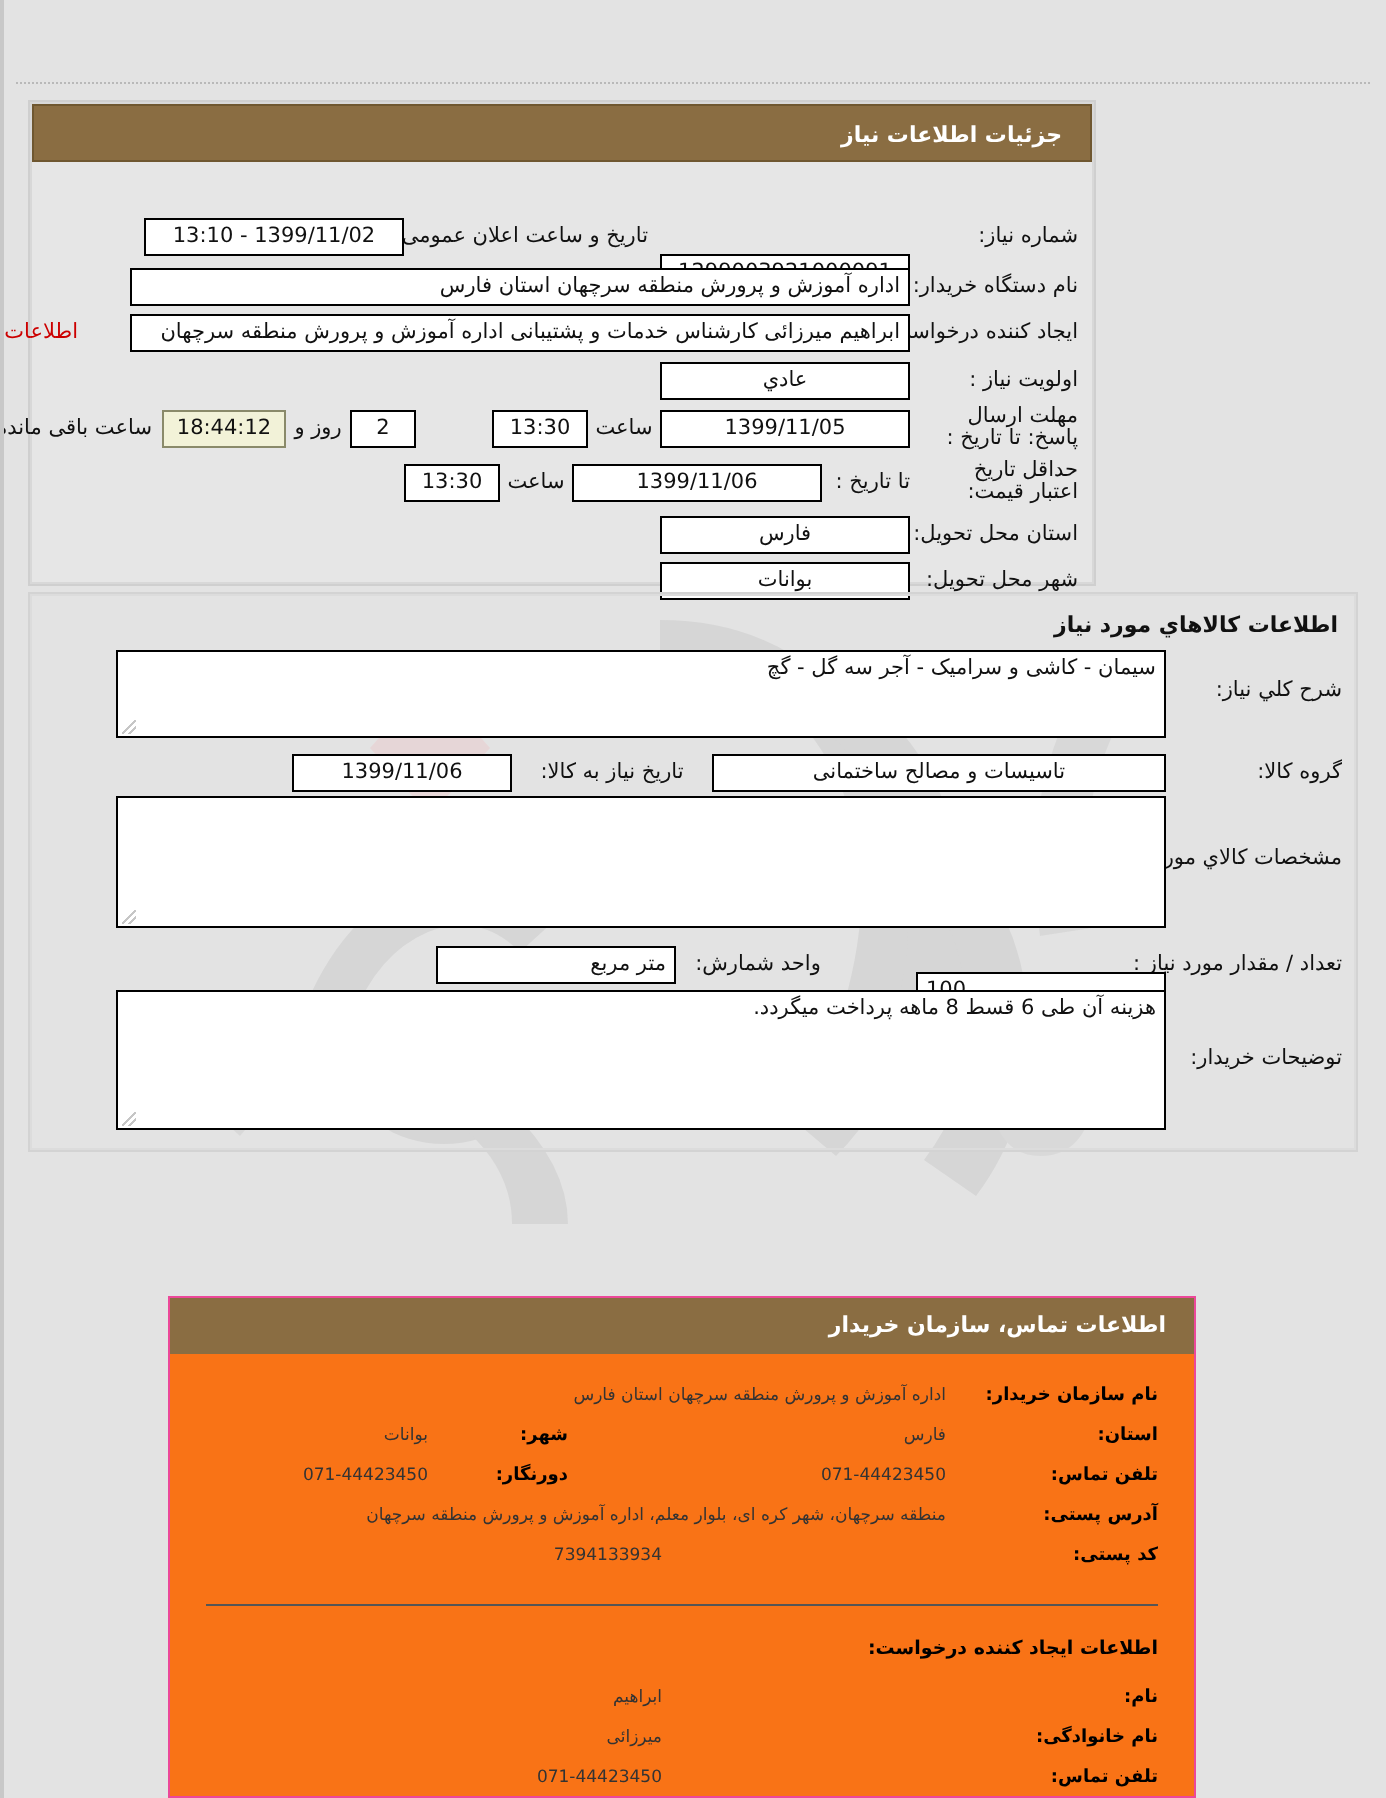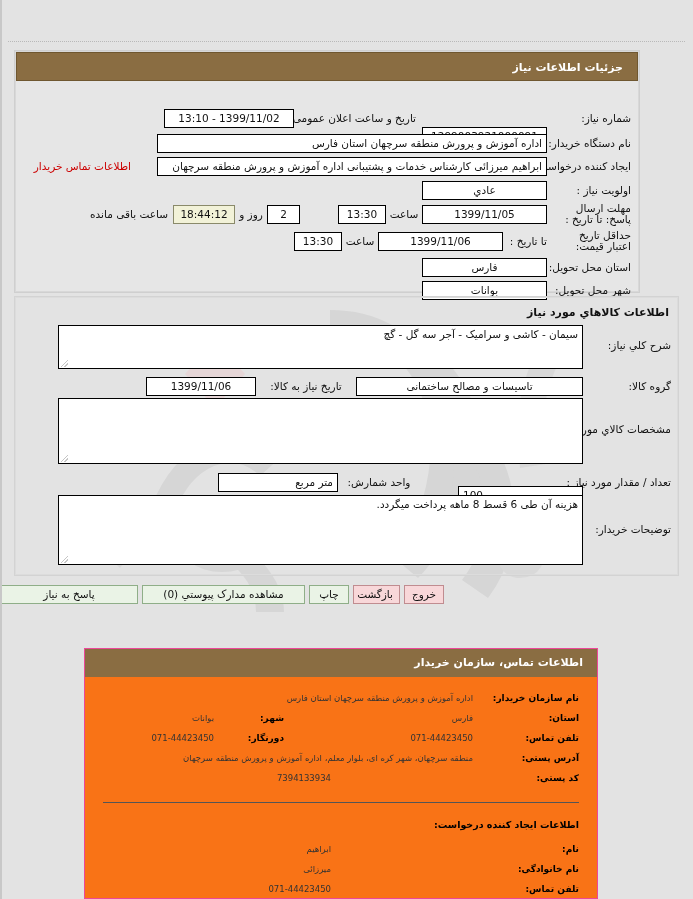--- a/index.html
+++ b/index.html
@@ -226,21 +226,21 @@
     </g>
     <g fill="#c2c2c2">
       <path d="M100 250 q34 -40 80 -30 l-6 26 q-32 -6 -54 22 z"></path>
       <path d="M560 60 q-24 46 -14 104 l-26 4 q-10 -64 16 -116 z"></path>
     </g>
   </svg>
 
   <div id="left-rule"></div>
   <div id="top-dotted"></div>
 
-  <div class="panel" style="left:14px; top:50px; width:626px; height:243px;">
+  <div class="panel" style="left:14px; top:50px; width:534px; height:243px;">
     <div class="panel-inner">
       <div class="barhead">جزئیات اطلاعات نیاز</div>
 
       <div class="frow" style="right:8px; top:56px;">
         <span class="flabel" style="width:84px;">شماره نیاز:</span>
         <div class="fld" style="width:125px;margin-top:36px;">1299003921000091</div>
         <span class="flabel" style="width:128px; padding-right:6px;">تاریخ و ساعت اعلان عمومی:</span>
         <div class="fld" style="width:130px;">1399/11/02 - 13:10</div>
       </div>
 
@@ -328,27 +328,20 @@
   </div>
 
   <div class="frow" style="right:22px; top:495px; height:70px; align-items:flex-start; z-index:3;">
     <span class="flabel" style="width:88px; padding-top:28px;">توضیحات خریدار:</span>
     <div class="ta" style="width:525px; height:70px;">
       <span>هزینه آن طی 6 قسط 8 ماهه پرداخت میگردد.</span>
       <span class="grip"></span>
     </div>
   </div>
 
-  <div id="btnrow">
-    <button class="btn green" style="width:138px;">پاسخ به نیاز</button>
-    <button class="btn green" style="width:163px;">مشاهده مدارک پیوستي (0)</button>
-    <button class="btn green" style="width:40px;">چاپ</button>
-    <button class="btn pink" style="width:47px;">بازگشت</button>
-    <button class="btn pink" style="width:40px;">خروج</button>
-  </div>
 
   <div id="contact">
     <div class="barhead">اطلاعات تماس، سازمان خریدار</div>
     <div id="contact-body">
 
       <div class="crow">
         <span class="clabel" style="width:98px;">نام سازمان خریدار:</span>
         <span class="cval">اداره آموزش و پرورش منطقه سرچهان استان فارس</span>
       </div>
 

